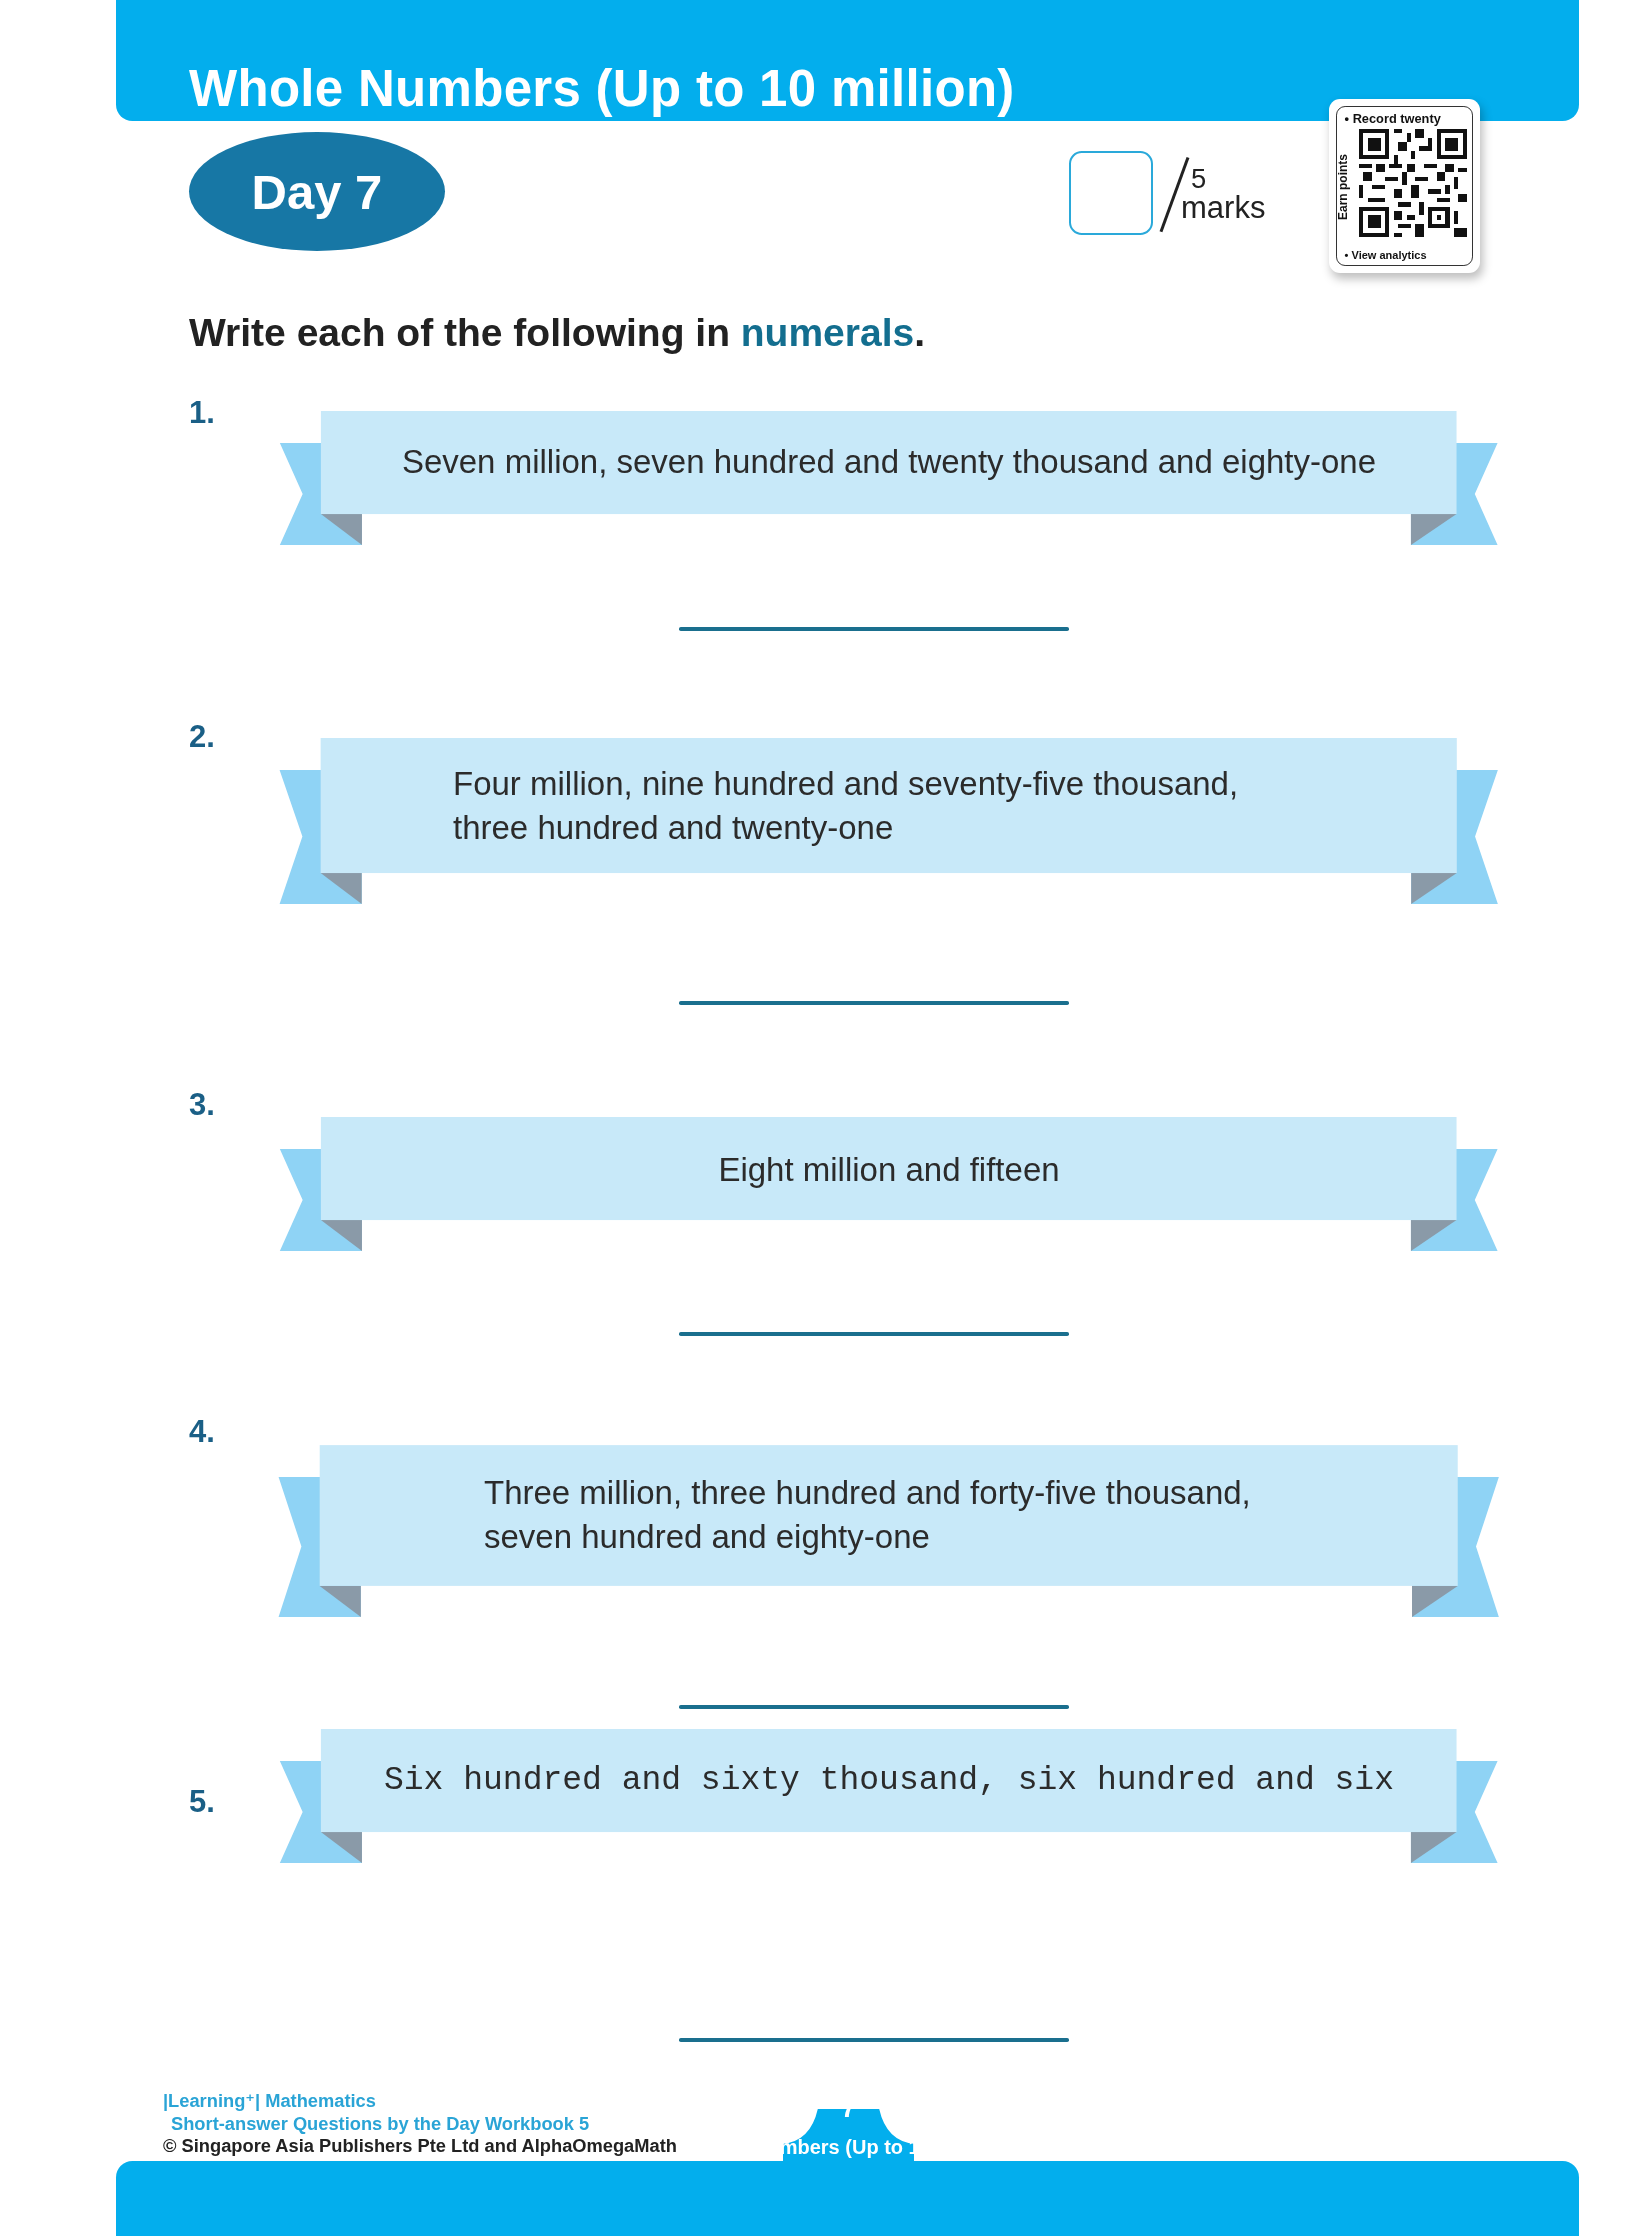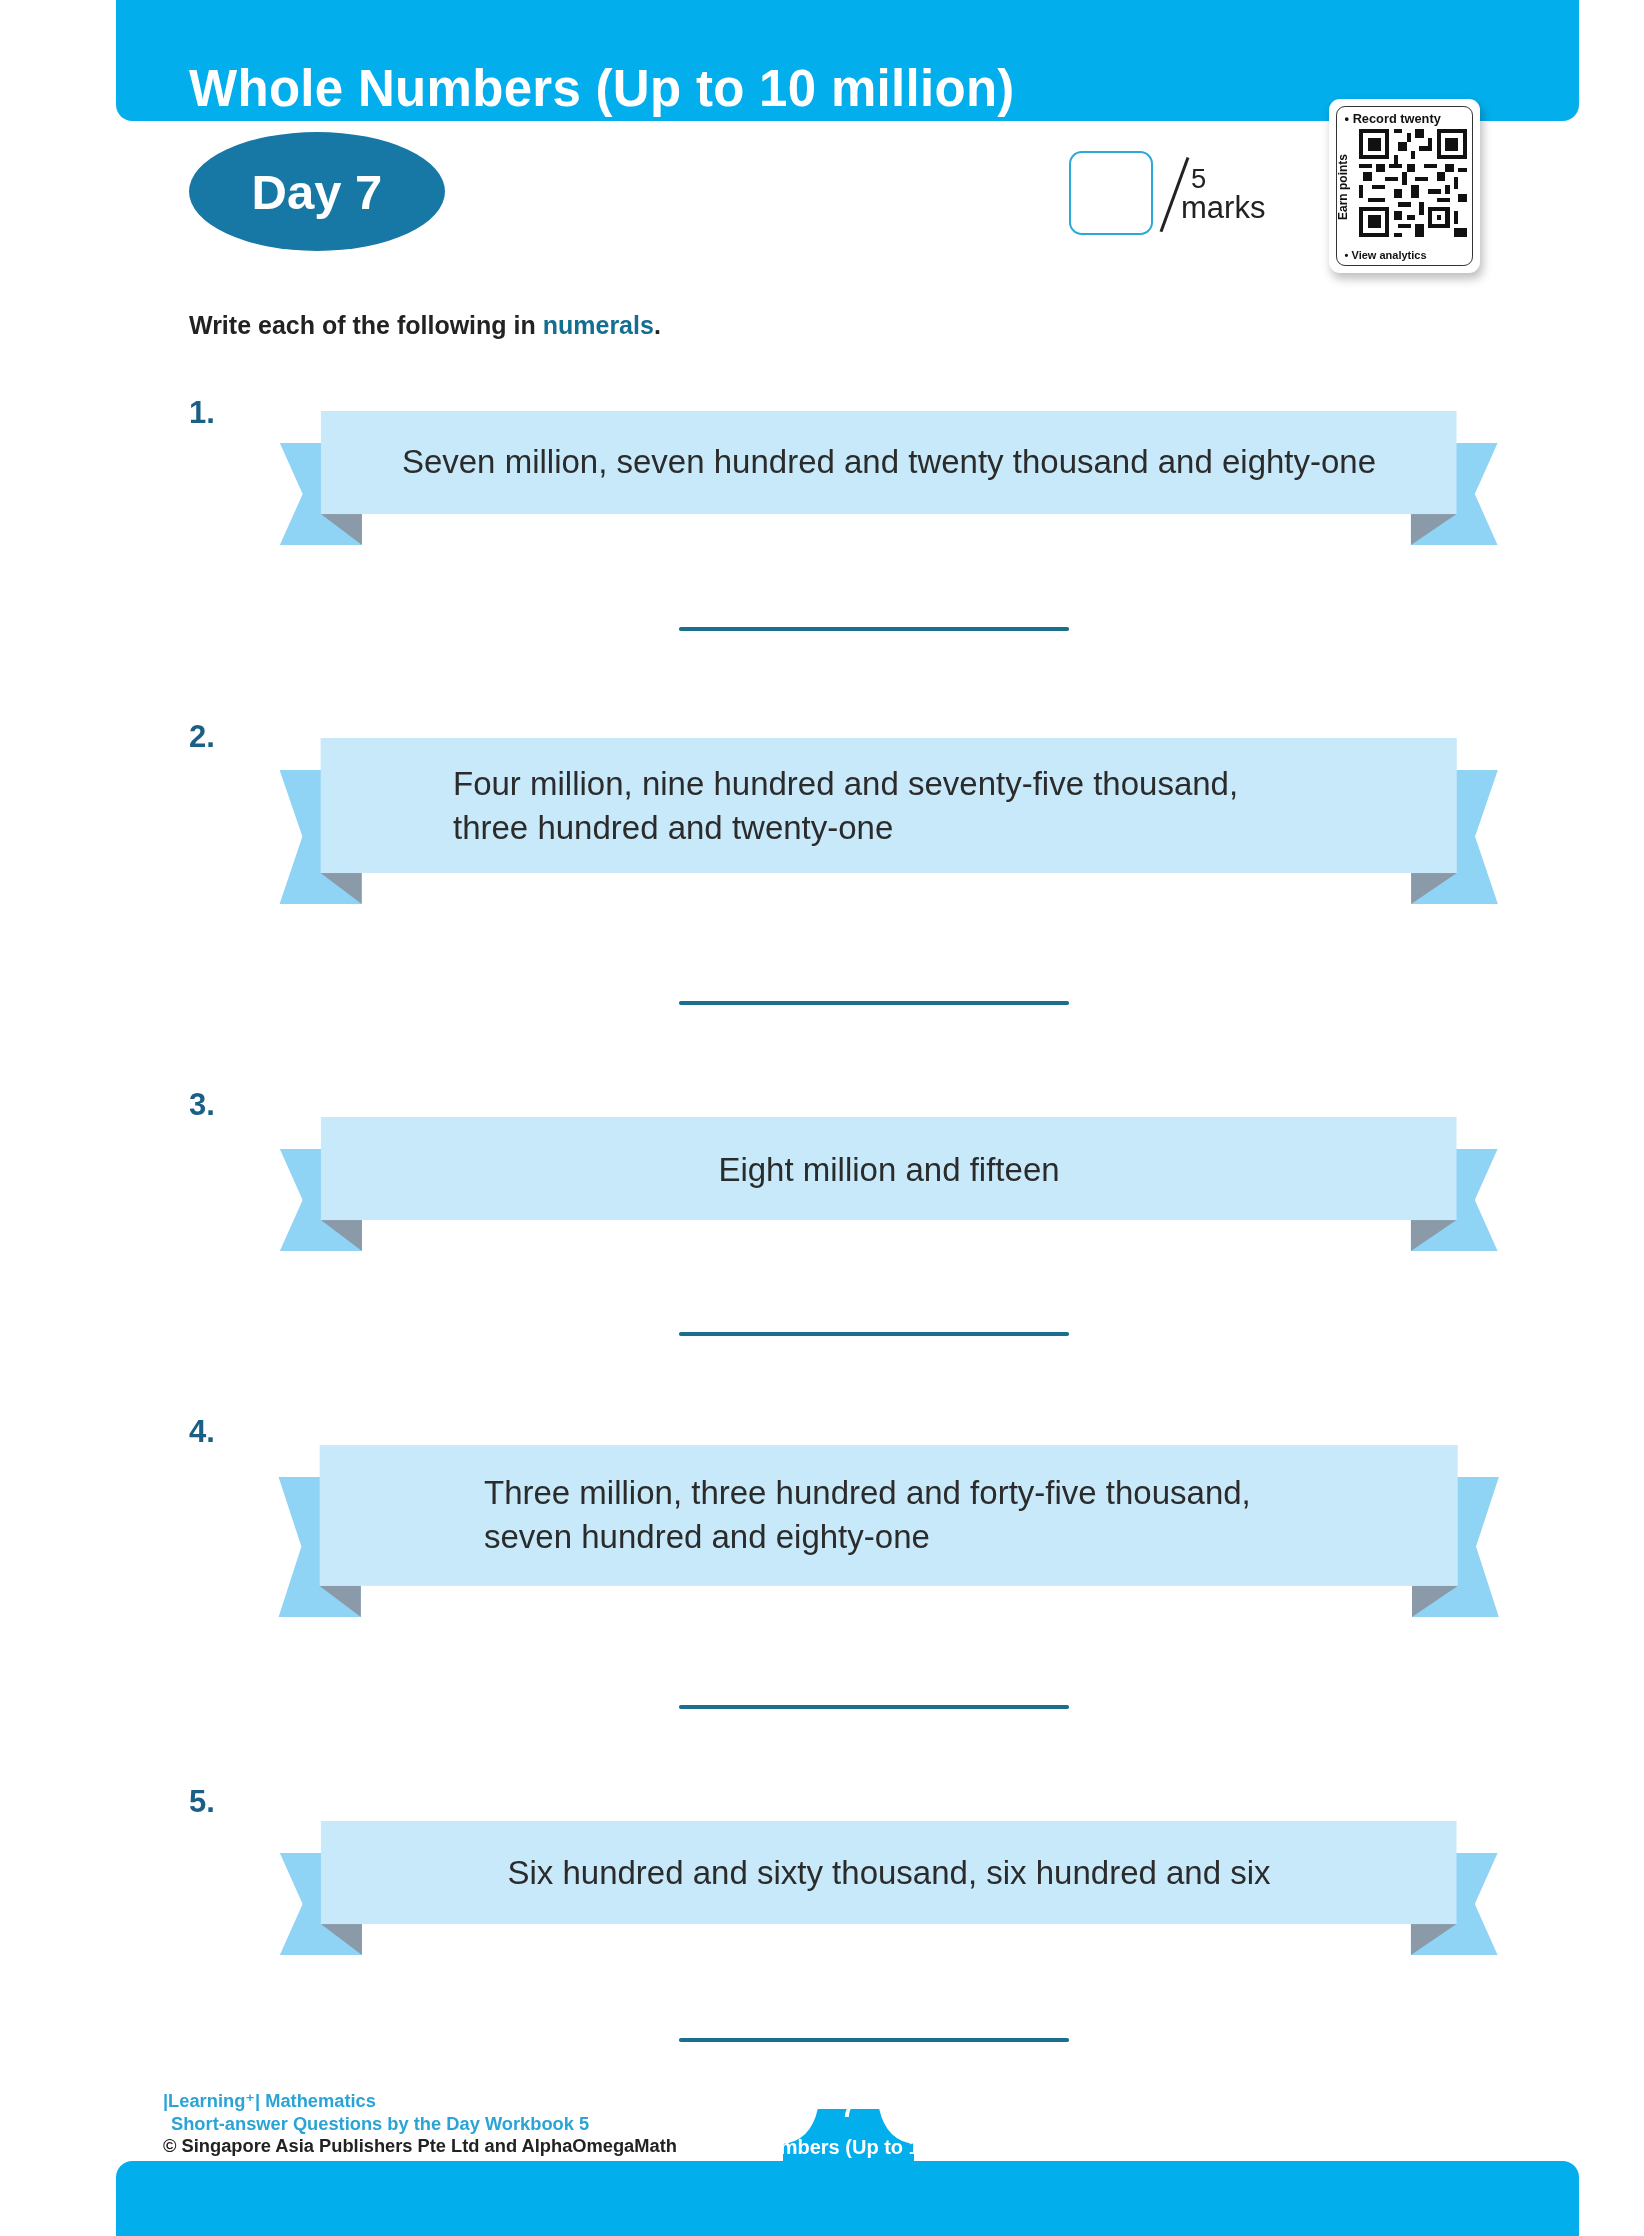--- a/index.html
+++ b/index.html
@@ -48,21 +48,21 @@
   .qr-top { position: absolute; top: 3.7px; left: 7.3px; font-size: 12.8px; font-weight: bold; color: #111; white-space: nowrap; }
   .qr-bottom { position: absolute; bottom: 3.7px; left: 7.3px; font-size: 11px; font-weight: bold; color: #111; white-space: nowrap; }
   .qr-side {
     position: absolute; left: -27.4px; top: 73px; transform: rotate(-90deg);
     font-size: 12px; font-weight: bold; color: #111; white-space: nowrap;
   }
   .qr-code { position: absolute; left: 22px; top: 22px; width: 108px; height: 108px; }
 
   
   .instruction {
-    left: 189px; top: 311px; font-size: 25px; font-weight: bold; color: #222; white-space: nowrap;
+    left: 189px; top: 311px; font-size: 39px; font-weight: bold; color: #222; white-space: nowrap;
   }
   .instruction .accent { color: #136e8f; }
 
   
   .q-number {
     left: 189px; font-size: 31px; font-weight: bold; color: #1a5f86;
   }
   .ribbon { left: 274px; width: 1234px; }
   .ribbon svg { position: absolute; left: 0; top: 0; }
   .ribbon-text {
@@ -221,21 +221,21 @@
     <rect x="50" y="0" width="1245" height="154" fill="#c8e9f9"></rect>
   </svg>
   <div class="ribbon-text" style="top:25.6px; padding-left:142px; width:996px;margin-left:22px;">
     <div>Three million, three hundred and forty-five thousand,</div>
     <div>seven hundred and eighty-one</div>
   </div>
 </div>
 <div class="abs answer-line" style="top:1705px;"></div>
 
 <div class="abs q-number" style="top:1784px;">5.</div>
-<div class="abs ribbon" style="top:1821px; height:135px;">
+<div class="abs ribbon" style="top:1729px; height:135px;font-family:Liberation Mono, monospace;">
   <svg width="1234" height="135" viewBox="0 0 1350 148">
     <polygon points="5,35 95,35 95,147 5,147 30,91" fill="#8fd3f5"></polygon>
     <polygon points="1245,35 1340,35 1315,91 1340,147 1245,147" fill="#8fd3f5"></polygon>
     <polygon points="50,113 95,113 95,147" fill="#8a9aa8"></polygon>
     <polygon points="1295,113 1245,113 1245,147" fill="#8a9aa8"></polygon>
     <rect x="50" y="0" width="1245" height="113" fill="#c8e9f9"></rect>
   </svg>
   <div class="ribbon-text" style="top:30px; text-align:center;">Six hundred and sixty thousand, six hundred and six</div>
 </div>
 <div class="abs answer-line" style="top:2038px;"></div>

